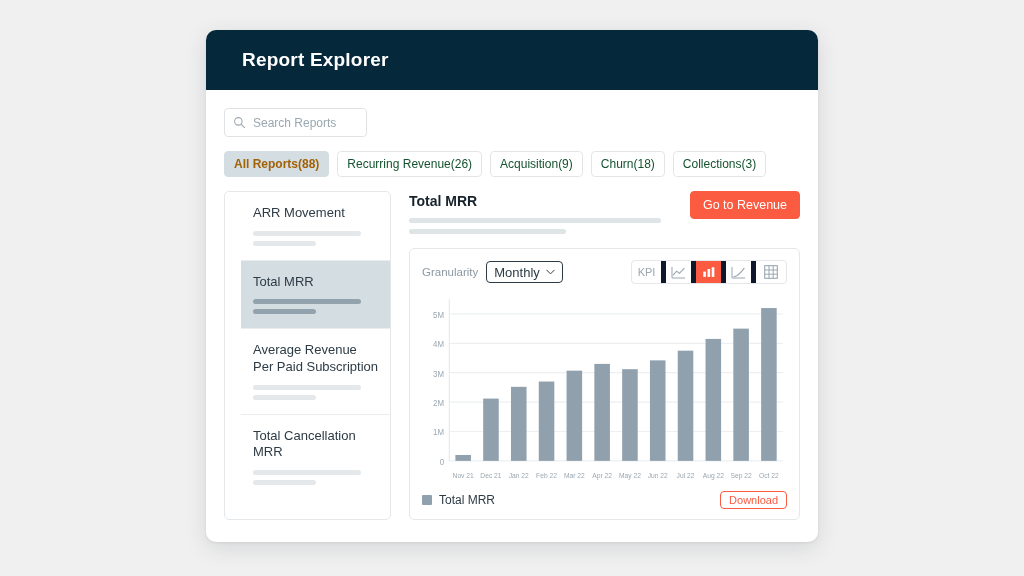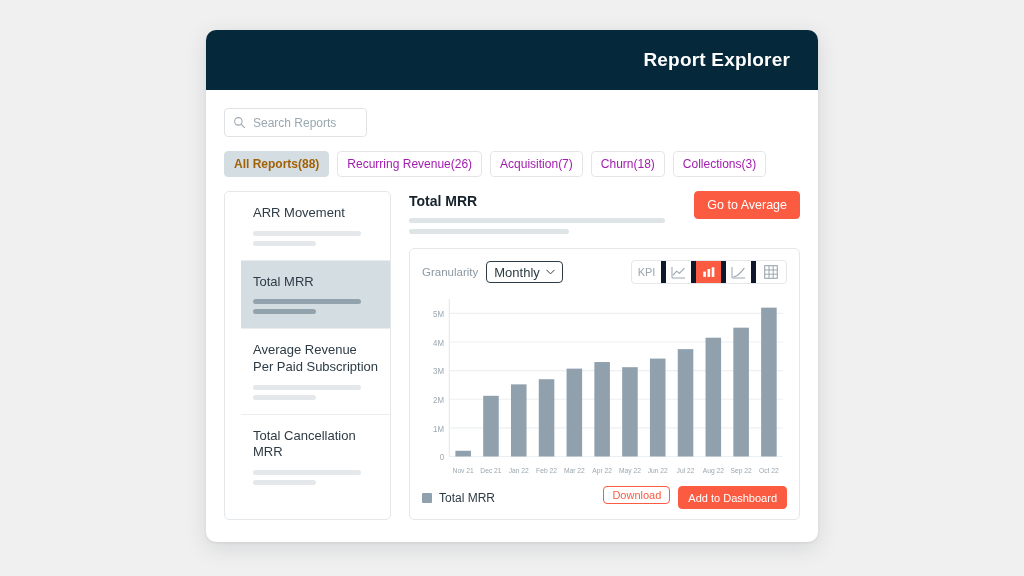--- a/index.html
+++ b/index.html
@@ -23,22 +23,21 @@
     background: #ffffff;
     border-radius: 10px;
     box-shadow: 0 6px 22px rgba(40,50,60,0.13), 0 1px 3px rgba(40,50,60,0.08);
     overflow: hidden;
     display: flex; flex-direction: column;
   }
   .titlebar {
     height: 60px; flex: none;
     background: #05293b;
     display: flex; align-items: center;
-    padding: 0 28px;
-    justify-content: flex-end;
+    padding: 0 36px;
   }
   .titlebar-text {
     color: #ffffff;
     font-size: 19px;
     font-weight: bold;
     letter-spacing: 0.2px;
   }
 
   .body-area { flex: 1; padding: 18px 18px 0 18px; display: flex; flex-direction: column; }
 
@@ -57,21 +56,21 @@
 
   
   .tabs { display: flex; gap: 8px; margin-bottom: 14px; }
   .tab {
     border: 1px solid #e2e6e9;
     border-radius: 4px;
     height: 26px;
     padding: 0 9px;
     display: flex; align-items: center;
     font-size: 12px;
-    color: #a21caf;
+    color: #14532d;
     background: #fff;
     white-space: nowrap;
   }
   .tab.active {
     background: #d4dde2;
     border-color: #d4dde2;
     color: #a16207;
     font-weight: bold;
   }
 
@@ -196,21 +195,21 @@
         <svg class="mag" viewBox="0 0 16 16">
           <circle cx="6.6" cy="6.6" r="4.6" fill="none" stroke="#9aa7b0" stroke-width="1.3"></circle>
           <line x1="10.2" y1="10.2" x2="14.2" y2="14.2" stroke="#9aa7b0" stroke-width="1.3" stroke-linecap="round"></line>
         </svg>
         <span class="search-ph">Search Reports</span>
       </div>
 
       <div class="tabs">
         <div class="tab active">All Reports(88)</div>
         <div class="tab">Recurring Revenue(26)</div>
-        <div class="tab">Acquisition(7)</div>
+        <div class="tab">Acquisition(9)</div>
         <div class="tab">Churn(18)</div>
         <div class="tab">Collections(3)</div>
       </div>
 
       <div class="content">
 
         <div class="list-panel">
           <div class="list-item">
             <div class="li-title">ARR Movement</div>
             <div class="skel w-long"></div>
@@ -234,21 +233,21 @@
         </div>
 
         <div class="report">
 
           <div class="report-head">
             <div class="report-title-wrap">
               <div class="report-title">Total MRR</div>
               <div class="rskel a"></div>
               <div class="rskel b"></div>
             </div>
-            <div class="btn btn-primary">Go to Average</div>
+            <div class="btn btn-primary">Go to Revenue</div>
           </div>
 
           <div class="chart-card">
 
             <div class="controls">
               <div class="gran-left">
                 <span class="gran-label">Granularity</span>
                 <div class="select">
                   <span>Monthly</span>
                   <svg class="chev" viewBox="0 0 12 8">
@@ -334,21 +333,20 @@
                 </svg>
             </div>
 
             <div class="legend-row">
               <div class="legend">
                 <span class="legend-swatch"></span>
                 <span class="legend-text">Total MRR</span>
               </div>
               <div class="foot-btns">
                 <div class="btn btn-outline">Download</div>
-                <div class="btn btn-primary small">Add to Dashboard</div>
               </div>
             </div>
 
           </div>
         </div>
       </div>
     </div>
   </div>
 </div>
 

